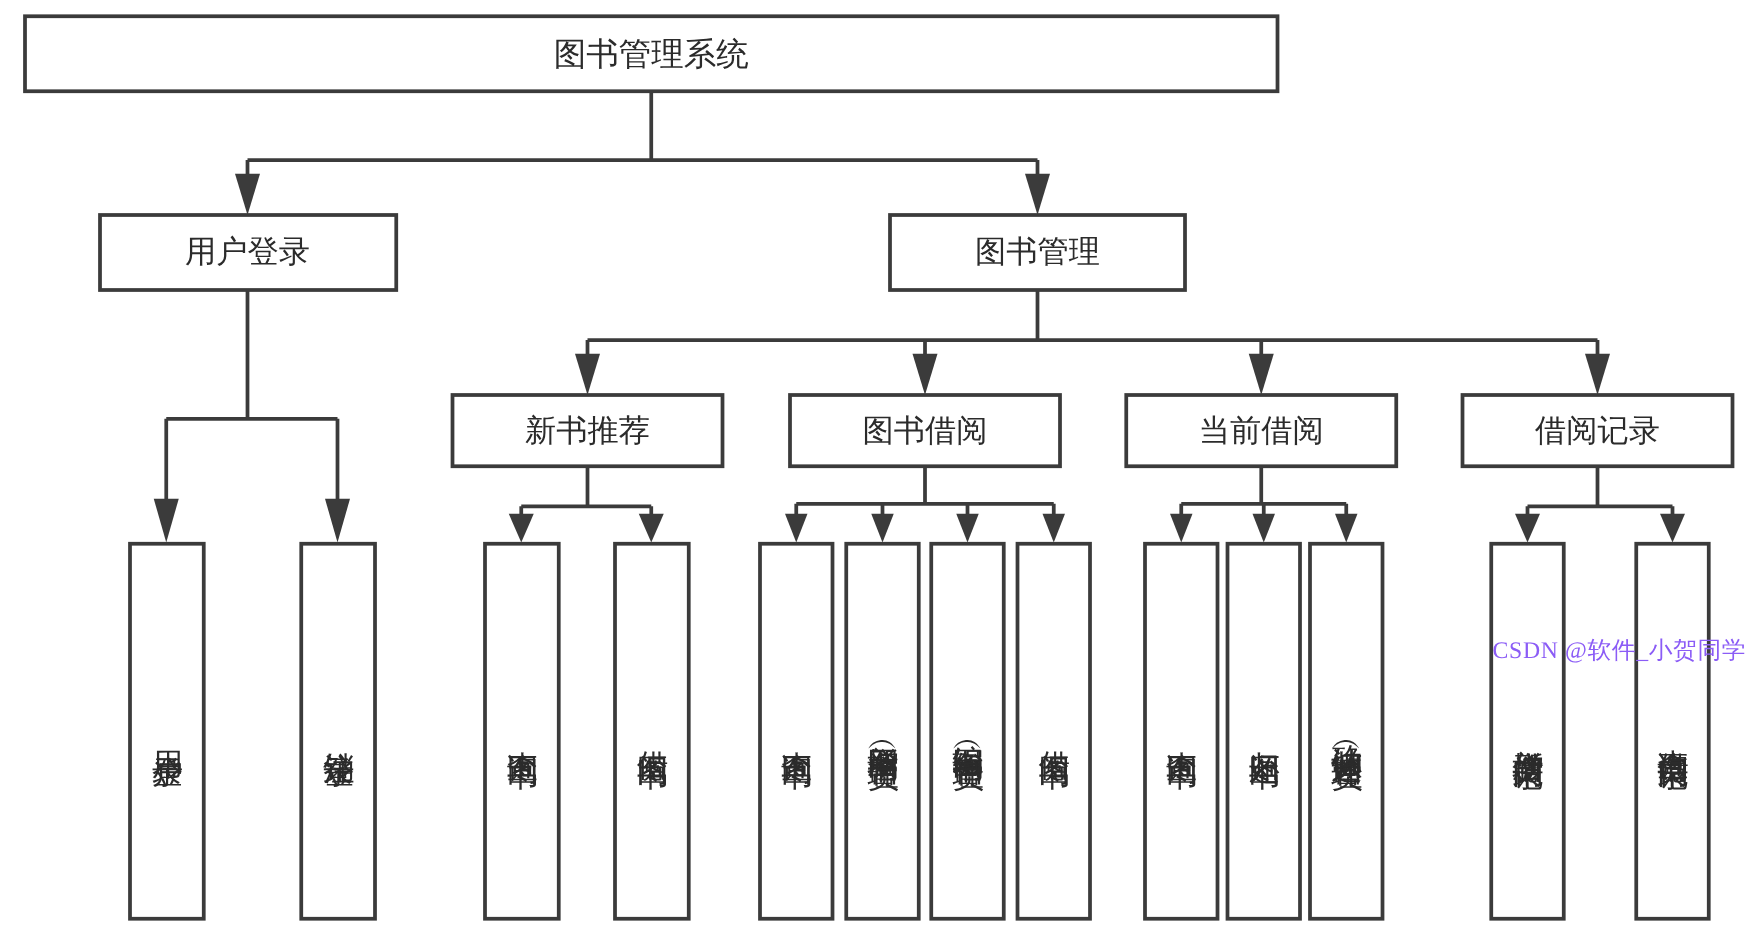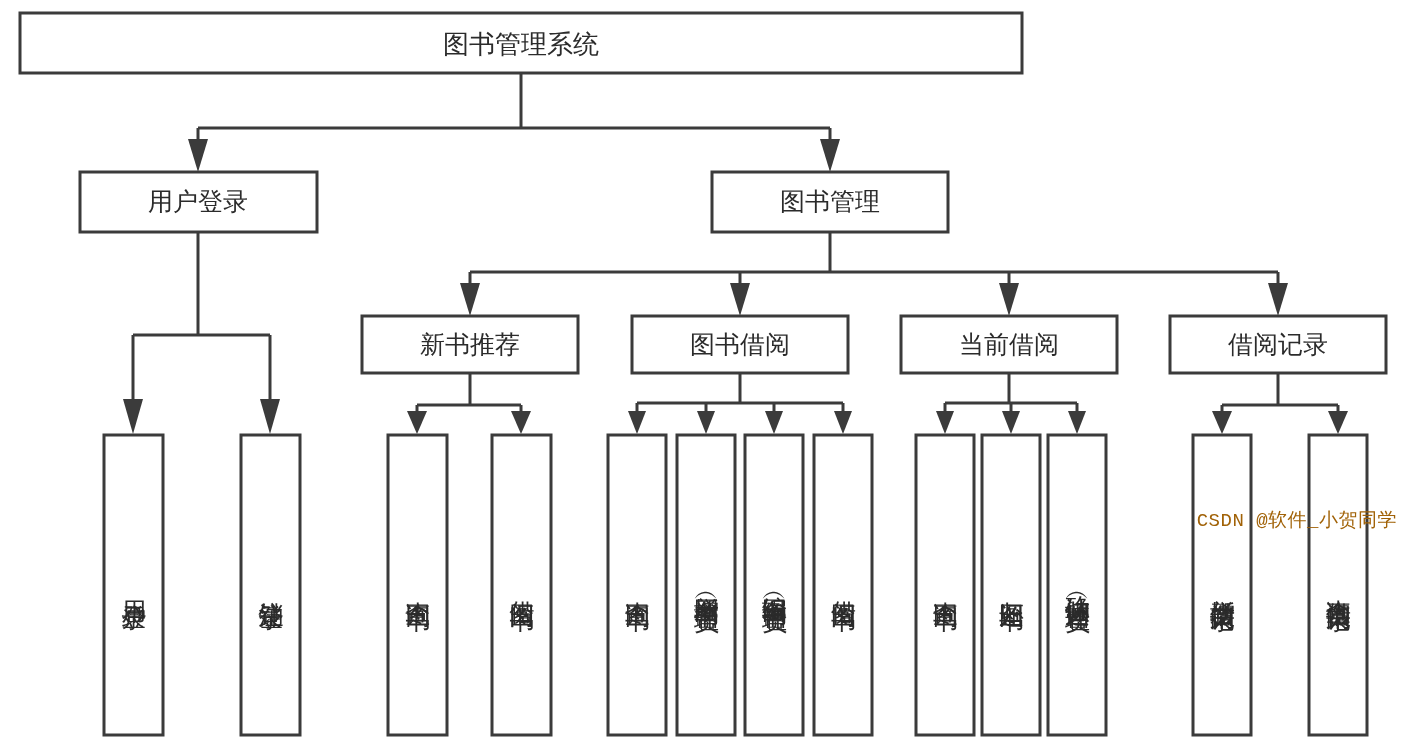--- a/index.html
+++ b/index.html
@@ -68,23 +68,23 @@
     align-items: center;
     justify-content: center;
     text-align: center;
     white-space: nowrap;
     pointer-events: none;
   }
   .watermark {
     position: absolute;
     right: 8px;
     bottom: 6px;
-    font-family: Liberation Mono, monospace;
+    font-family: Liberation Serif, serif;
     font-size: 19px;
-    color: #a16207;
+    color: #8b5cf6;
     white-space: nowrap;
     letter-spacing: 0.5px;
   }
 </style>
 </head>
 <body>
 
 <div id="diagram-root">
 
   <svg class="flow" viewBox="0 0 1405 747">

